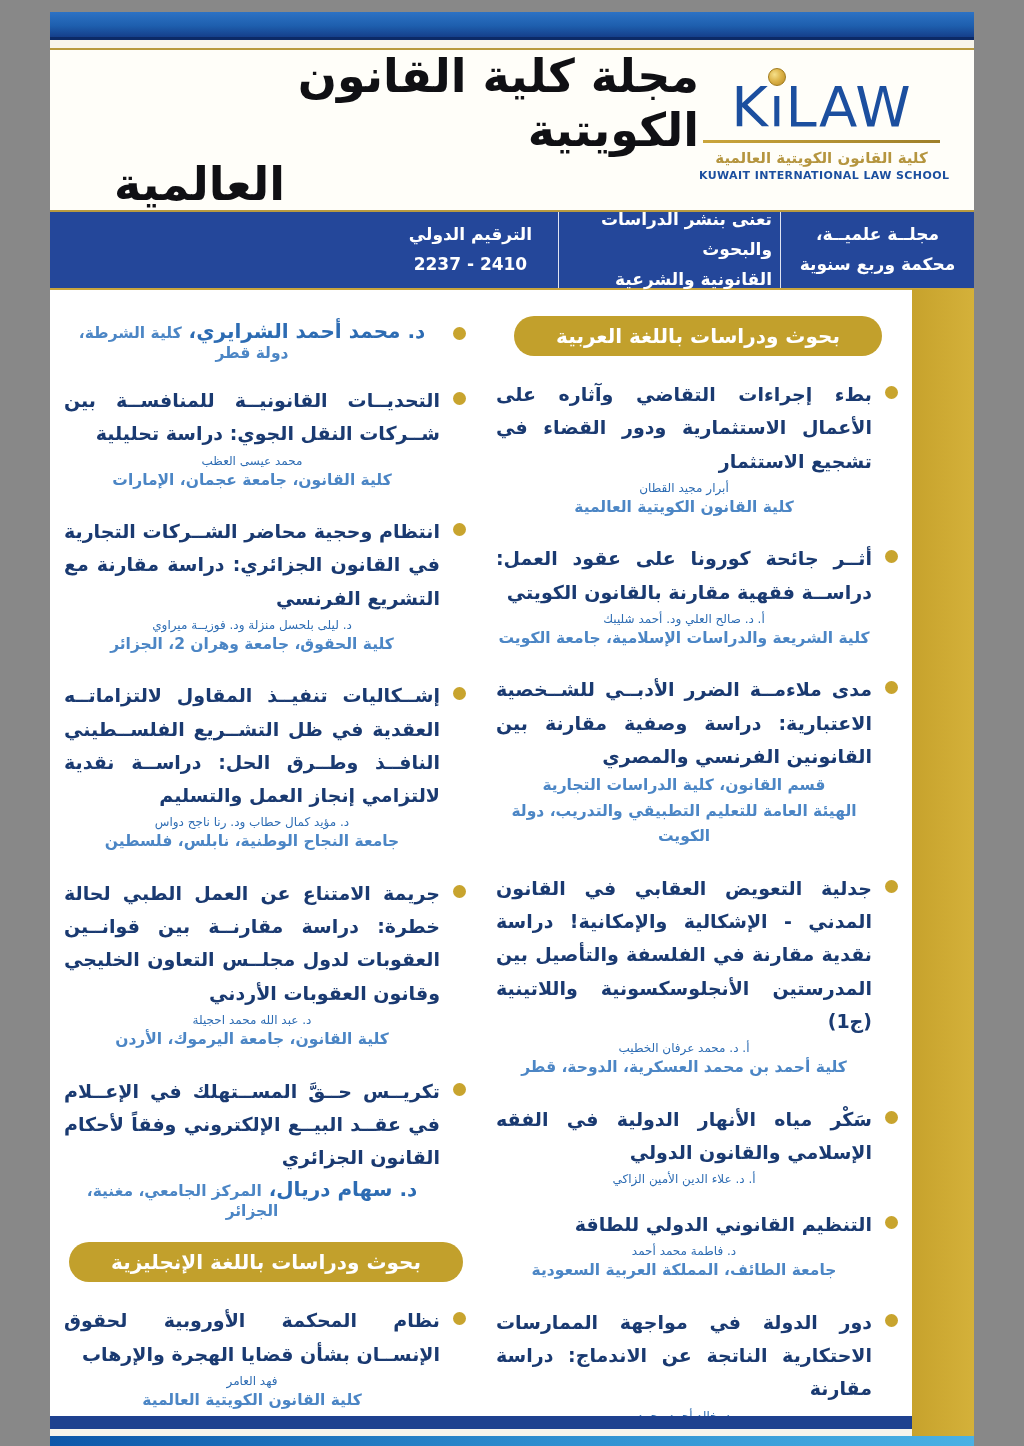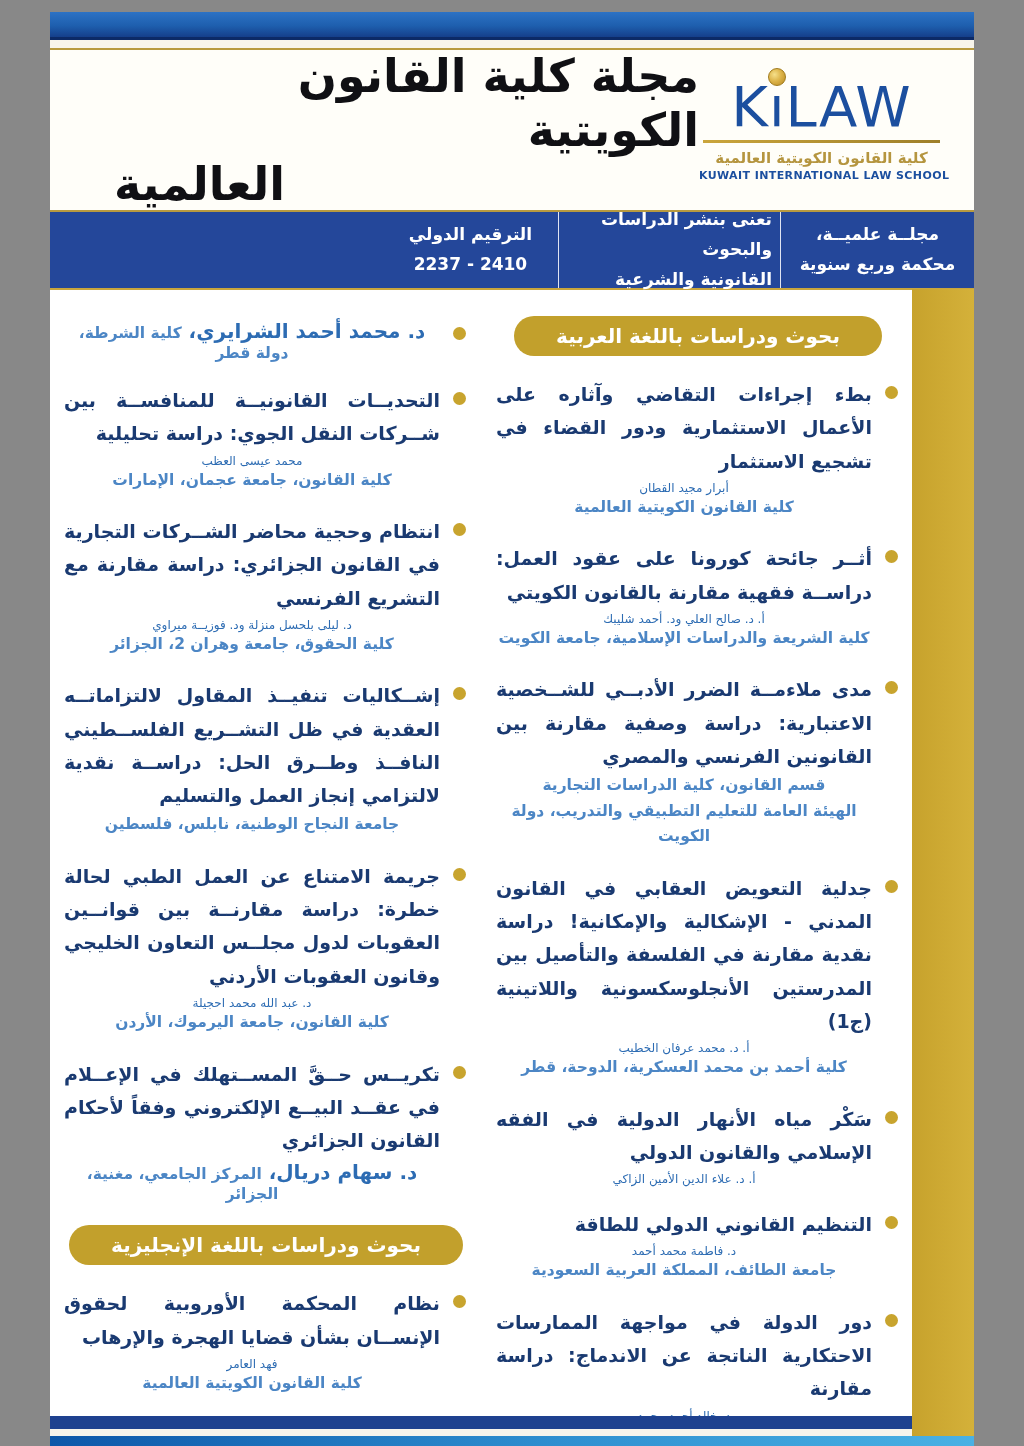--- a/index.html
+++ b/index.html
@@ -149,20 +149,21 @@
           </div>
           <div class="item">
             <span class="bullet"></span>
             <div class="title">انتظام وحجية محاضر الشــركات التجارية في القانون الجزائري: دراسة مقارنة مع التشريع الفرنسي</div>
             <div class="authors">د. ليلى بلحسل منزلة ود. فوزيــة ميراوي</div>
             <div class="affil">كلية الحقوق، جامعة وهران 2، الجزائر</div>
           </div>
           <div class="item">
             <span class="bullet"></span>
             <div class="title">إشــكاليات تنفيــذ المقاول لالتزاماتــه العقدية في ظل التشــريع الفلســطيني النافــذ وطــرق الحل: دراســة نقدية لالتزامي إنجاز العمل والتسليم</div>
+            <div class="authors">د. مؤيد كمال حطاب ود. رنا ناجح دواس</div>
             <div class="affil">جامعة النجاح الوطنية، نابلس، فلسطين</div>
           </div>
           <div class="item">
             <span class="bullet"></span>
             <div class="title">جريمة الامتناع عن العمل الطبي لحالة خطرة: دراسة مقارنــة بين قوانــين العقوبات لدول مجلــس التعاون الخليجي وقانون العقوبات الأردني</div>
             <div class="authors">د. عبد الله محمد احجيلة</div>
             <div class="affil">كلية القانون، جامعة اليرموك، الأردن</div>
           </div>
           <div class="item">
             <span class="bullet"></span>

